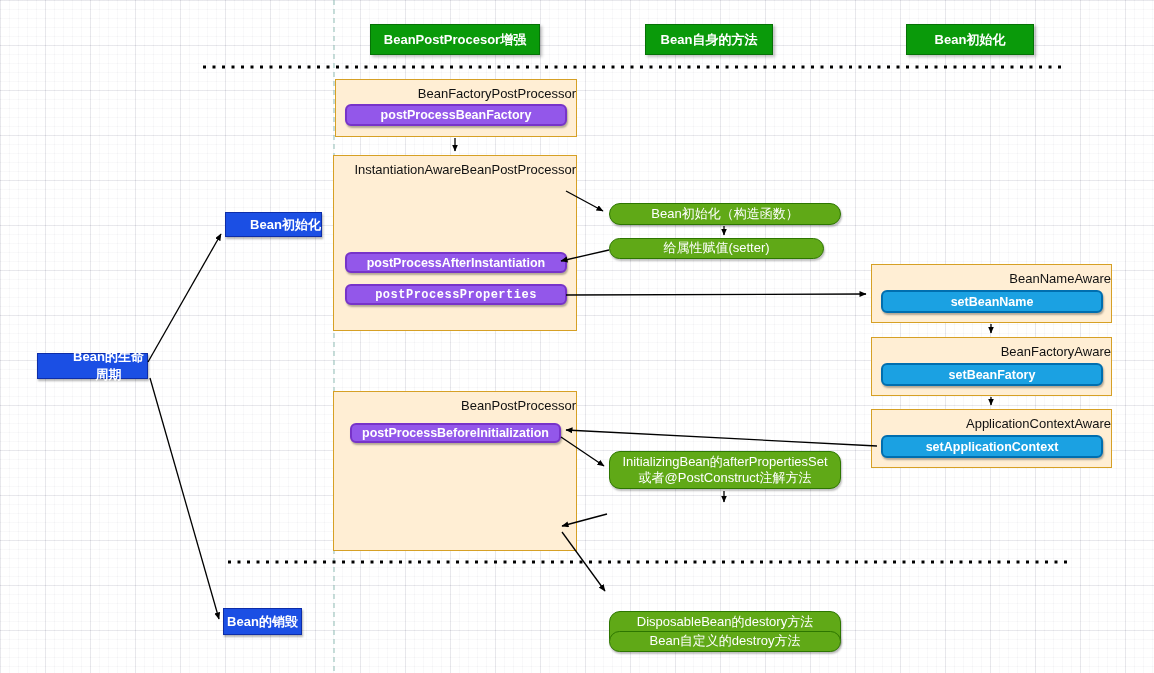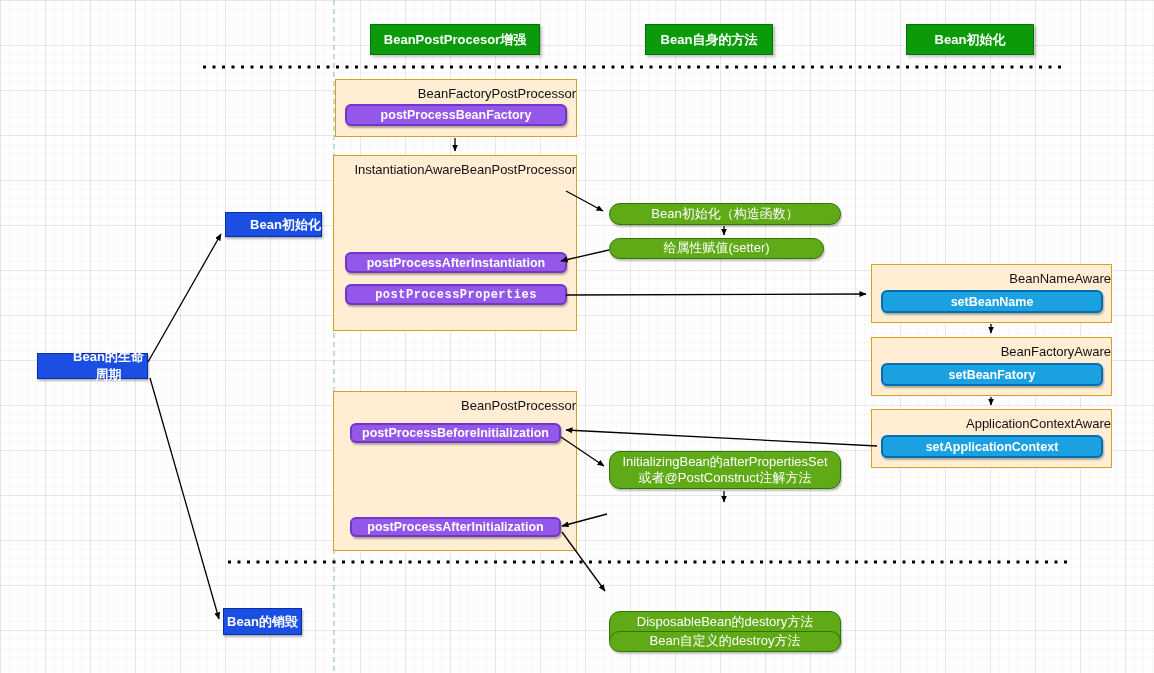--- a/index.html
+++ b/index.html
@@ -57,21 +57,20 @@
     <div class="node btn" style="left: 345px; top: 104px; width: 222px; height: 22px; background: rgb(147, 87, 234); border: 2px solid rgb(119, 51, 201);">postProcessBeanFactory</div>
     <div class="node panel" style="left: 333px; top: 155px; width: 244px; height: 176px; background: rgb(255, 238, 212); border: 1px solid rgb(214, 160, 37);">
       <div class="panel-title">InstantiationAwareBeanPostProcessor</div>
     </div>
     <div class="node btn" style="left: 345px; top: 252px; width: 222px; height: 21px; background: rgb(147, 87, 234); border: 2px solid rgb(119, 51, 201);">postProcessAfterInstantiation</div>
     <div class="node btn mono" style="left: 345px; top: 284px; width: 222px; height: 21px; background: rgb(147, 87, 234); border: 2px solid rgb(119, 51, 201);">postProcessProperties</div>
     <div class="node panel" style="left: 333px; top: 391px; width: 244px; height: 160px; background: rgb(255, 238, 212); border: 1px solid rgb(214, 160, 37);">
       <div class="panel-title">BeanPostProcessor</div>
     </div>
     <div class="node btn" style="left: 350px; top: 423px; width: 211px; height: 20px; background: rgb(147, 87, 234); border: 2px solid rgb(119, 51, 201);">postProcessBeforeInitialization</div>
-    <div class="node btn" style="left: 350px; top: 517px; width: 211px; height: 20px; background: rgb(147, 87, 234); border: 2px solid rgb(119, 51, 201);">postProcessAfterInitialization</div>
     <div class="node panel" style="left: 871px; top: 264px; width: 241px; height: 59px; background: rgb(255, 238, 212); border: 1px solid rgb(214, 160, 37);">
       <div class="panel-title">BeanNameAware</div>
     </div>
     <div class="node btn" style="left: 881px; top: 290px; width: 222px; height: 23px; background: rgb(27, 161, 226); border: 2px solid rgb(0, 110, 175);">setBeanName</div>
     <div class="node panel" style="left: 871px; top: 337px; width: 241px; height: 59px; background: rgb(255, 238, 212); border: 1px solid rgb(214, 160, 37);">
       <div class="panel-title">BeanFactoryAware</div>
     </div>
     <div class="node btn" style="left: 881px; top: 363px; width: 222px; height: 23px; background: rgb(27, 161, 226); border: 2px solid rgb(0, 110, 175);">setBeanFatory</div>
     <div class="node panel" style="left: 871px; top: 409px; width: 241px; height: 59px; background: rgb(255, 238, 212); border: 1px solid rgb(214, 160, 37);">
       <div class="panel-title">ApplicationContextAware</div>

